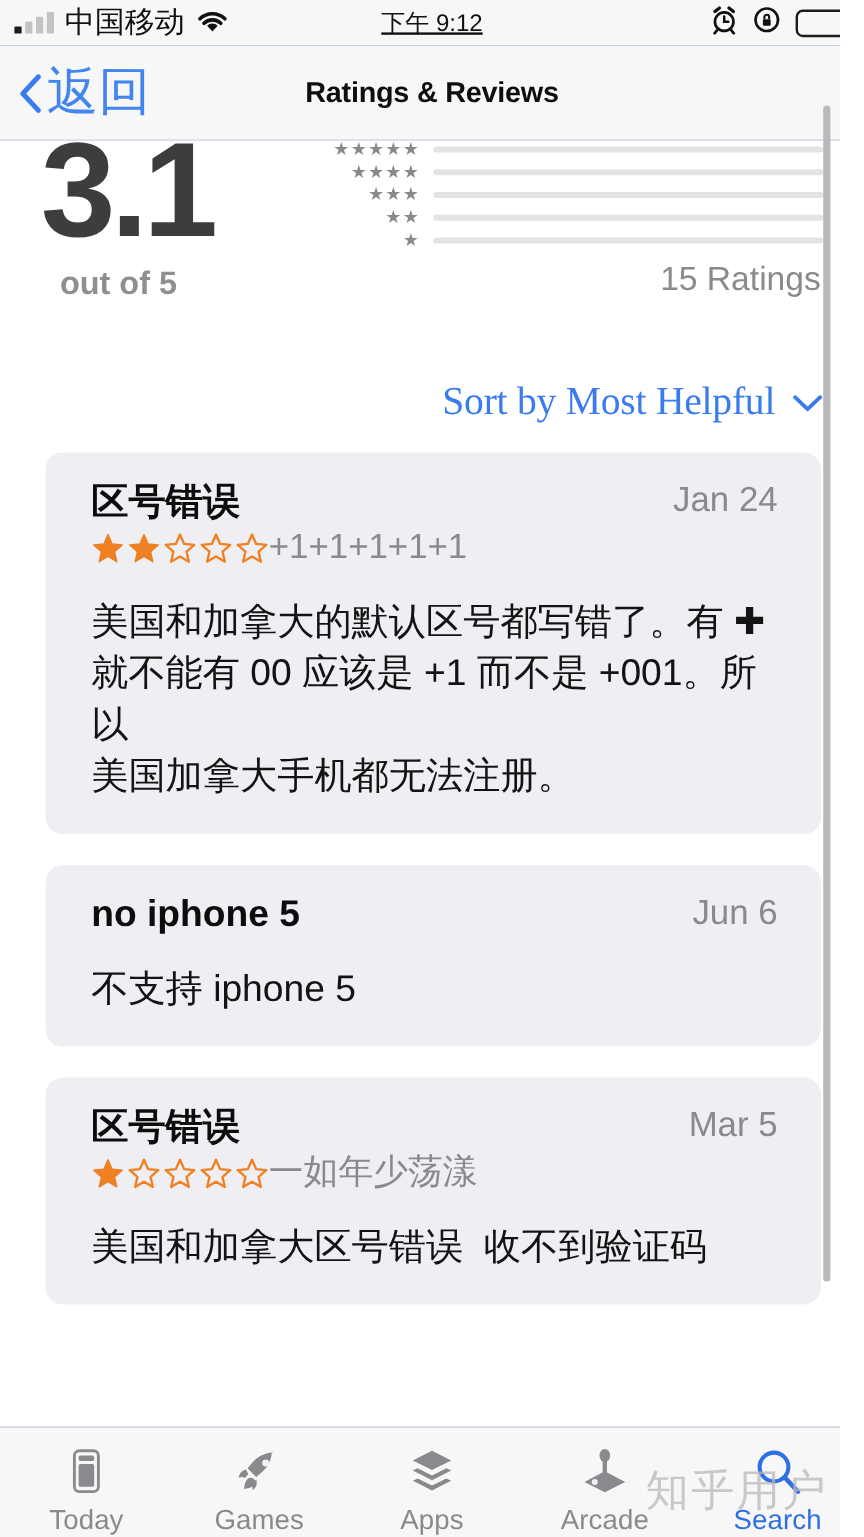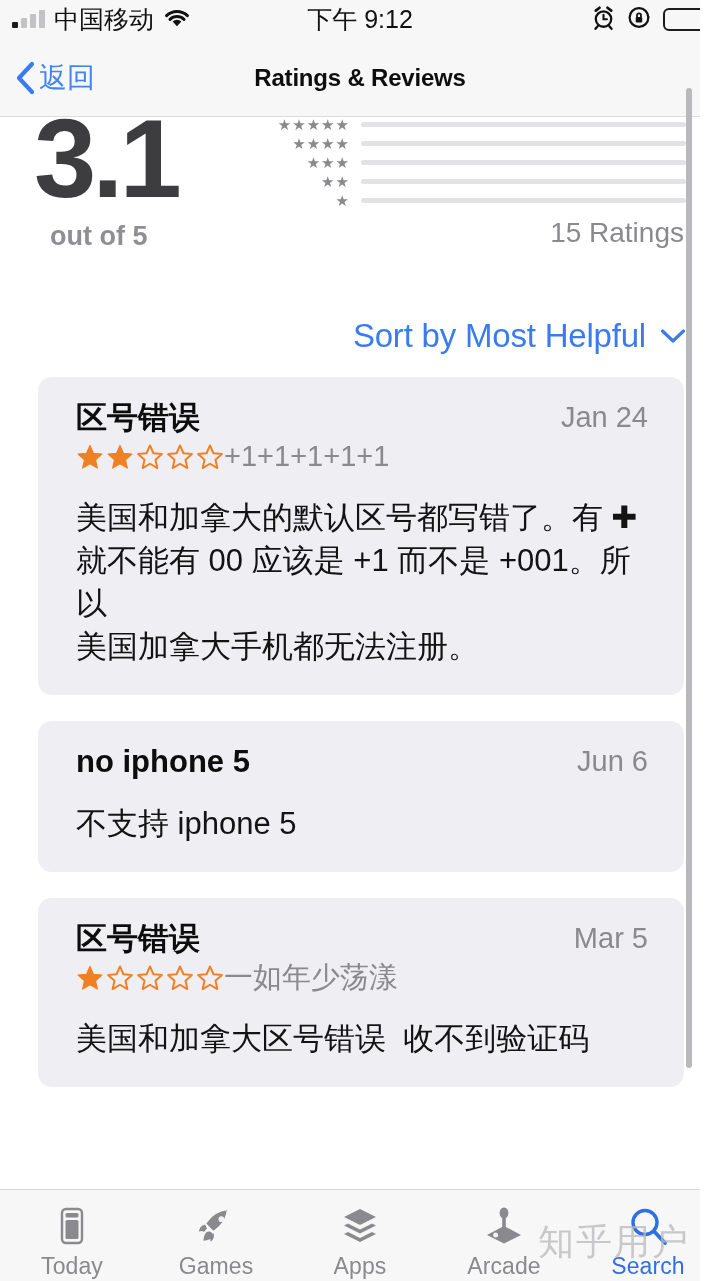--- a/index.html
+++ b/index.html
@@ -23,40 +23,40 @@
   .signal i{ display:block; width:6px; background:#c3c3c5; border-radius:1px; }
   .signal i:nth-child(1){ height:6px;  background:#1c1c1e; }
   .signal i:nth-child(2){ height:10px; }
   .signal i:nth-child(3){ height:14px; }
   .signal i:nth-child(4){ height:18px; }
   .carrier{ font-size:25px; color:#111; letter-spacing:0px; line-height:1; font-weight:400;}
   .wifi{ width:28px; height:20px; position:relative; }
   .sb-center{
     position:absolute; left:0; right:0; top:0; height:38px;
     display:flex; align-items:center; justify-content:center;
-    font-size:25px; color:#111; letter-spacing:0px;
+    font-size:20px; color:#111; letter-spacing:0px;text-decoration:underline;
   }
   .sb-right{ position:absolute; right:10px; top:0; height:38px; display:flex; align-items:center; gap:11px; }
   .batt{ width:47px; height:23px; border:2px solid #1c1c1e; border-radius:6px; position:relative; padding:2px; }
   .batt::after{ content:""; position:absolute; right:-6px; top:7px; width:3px; height:8px; background:#1c1c1e; border-radius:0 2px 2px 0; }
   .batt-fill{ height:100%; background:#1c1c1e; border-radius:3px; }
 
   
   .navbar{
     position:absolute; left:0; top:38px; width:720px; height:79px;
     background:#f7f7f7;
     display:flex; align-items:center;
   }
   .navbar::after{ content:""; position:absolute; left:0; bottom:0; width:100%; height:1px; background:#dcdcdc; }
   .back{
     position:absolute; left:14px; display:flex; align-items:center; gap:3px;
     color:#3a7bed; cursor:pointer;
   }
   .back-chev{ width:22px; height:34px; position:relative; flex:none; }
-  .back-label{ font-size:28px; color:#4285ef; line-height:1; }
+  .back-label{ font-size:43px; color:#4285ef; line-height:1; }
   .nav-title{
     width:100%; text-align:center; font-size:24px; font-weight:700; color:#0e0e0e;
     letter-spacing:-0.2px;
   }
 
   
   .content{ position:absolute; left:0; top:117px; width:720px; height:1072px; background:#fff; overflow:hidden; }
 
   
   .summary{ position:relative; height:160px; }
@@ -78,21 +78,21 @@
     margin-left:11px; flex:1; height:5px; background:#e3e3e5; border-radius:3px; overflow:hidden;
   }
   .hist-fill{ height:100%; background:#77777a; border-radius:3px; }
   .ratings-count{
     position:absolute; right:36px; top:100px;
     font-size:28px; color:#8a8a8e;
   }
 
   
   .sortrow{ position:absolute; right:34px; top:200px; display:flex; align-items:center; gap:14px; cursor:pointer; }
-  .sort-label{ font-size:33px; color:#3a7bed; letter-spacing:-0.2px; }
+  .sort-label{ font-size:33px; color:#3a7bed; letter-spacing:-0.2px;font-family:Liberation Serif, serif; }
   .chev-down{ width:26px; height:16px; position:relative; }
 
   
   .cards{ position:absolute; left:38px; top:260px; width:646px; }
   .card{
     background:#eeeef3; border-radius:14px; padding:22px 36px 26px 38px; margin-bottom:26px;
   }
   .card-head{ display:flex; justify-content:space-between; align-items:flex-start; }
   .card-title{ font-size:31px; font-weight:700; color:#0d0d0d; line-height:1.25; letter-spacing:0px; }
   .card-date{ font-size:29px; color:#8a8a8e; line-height:1.3; }

